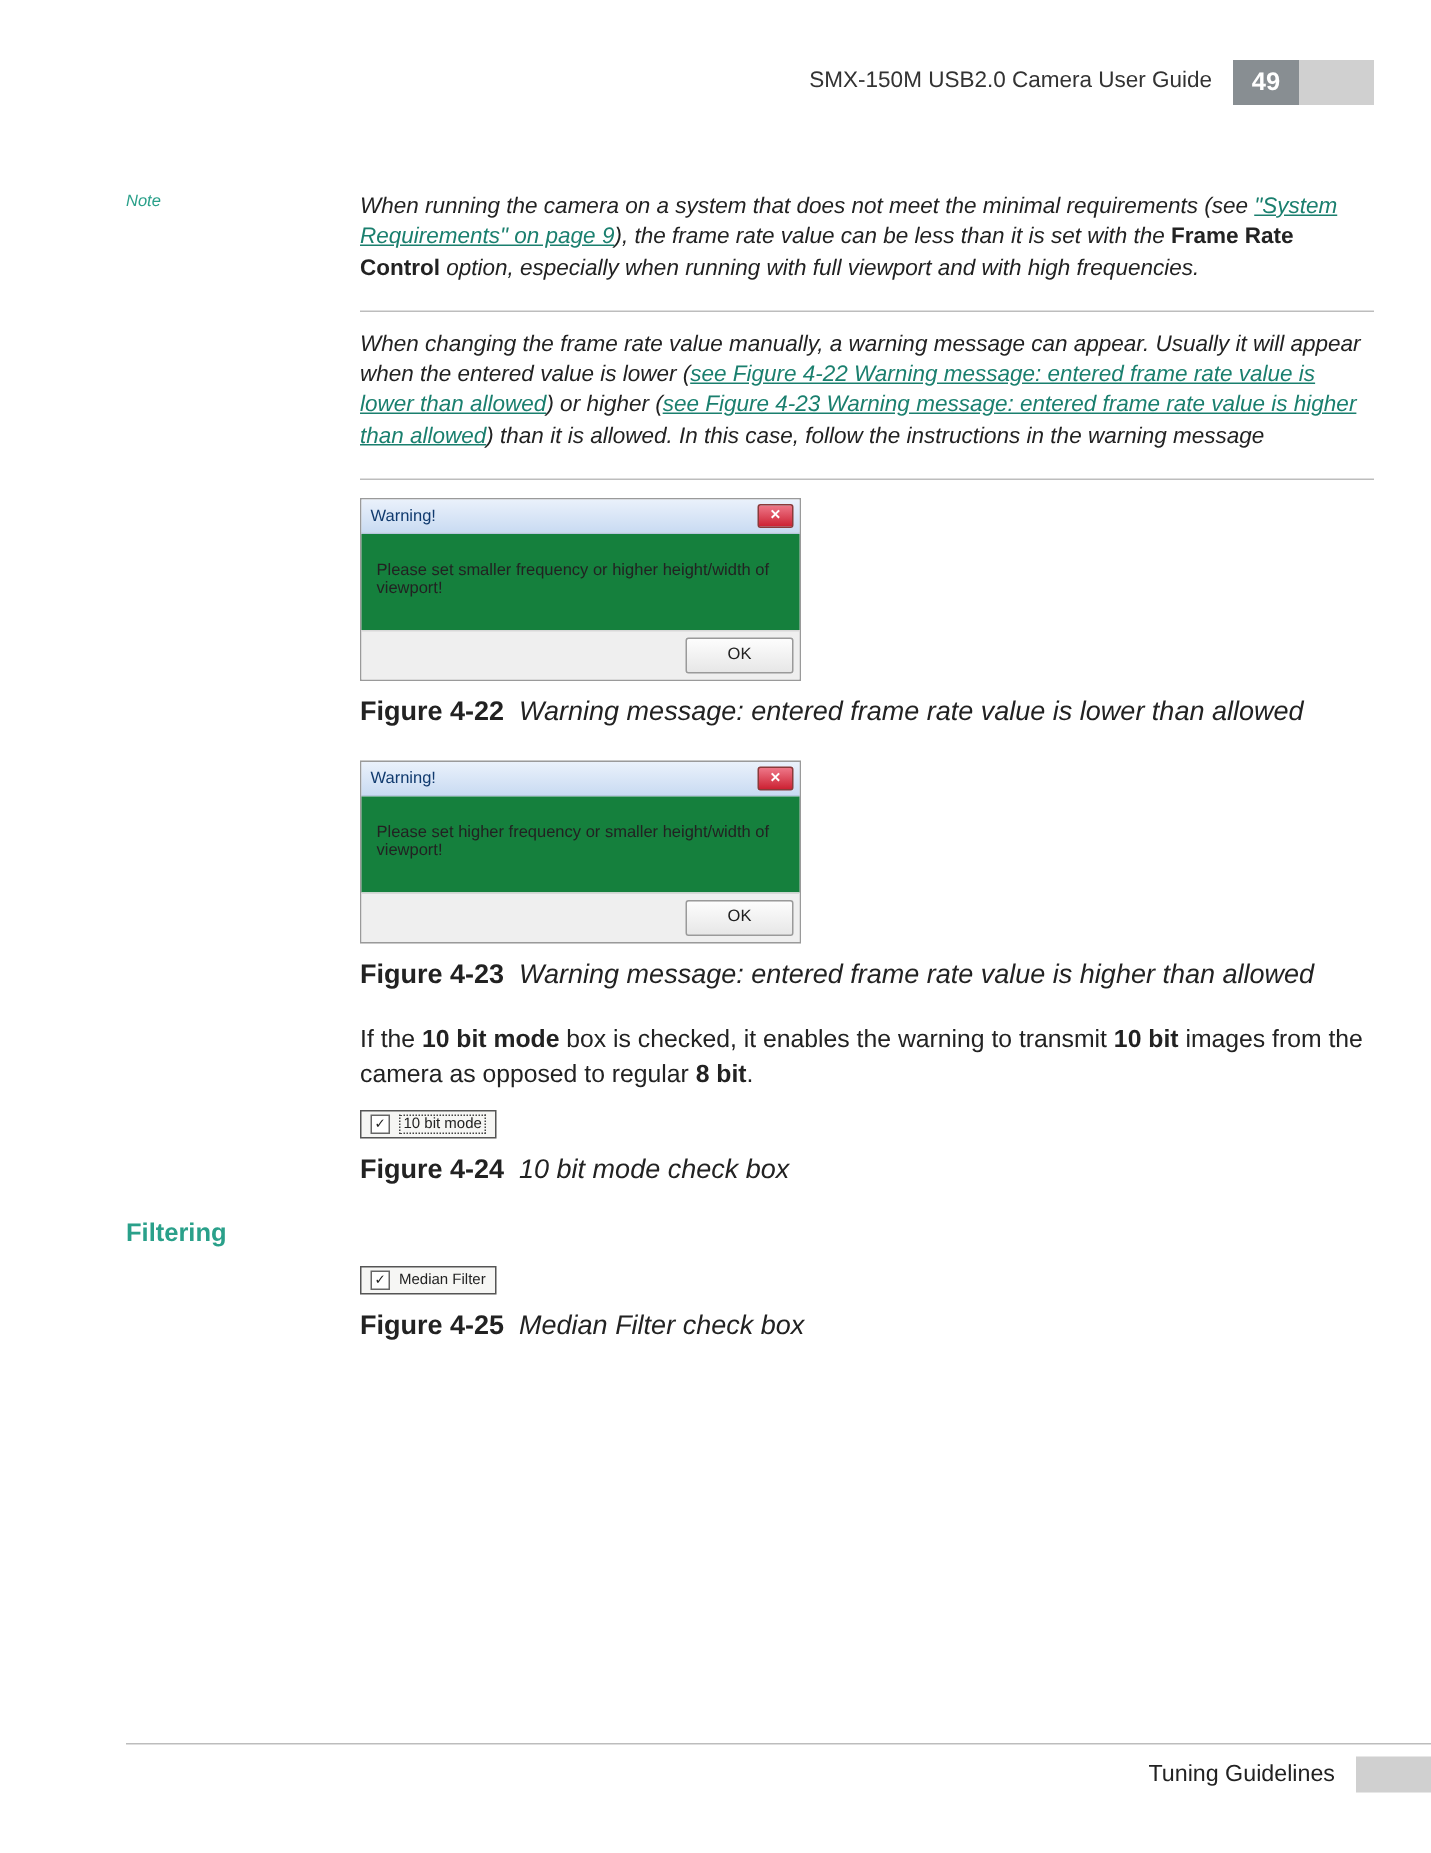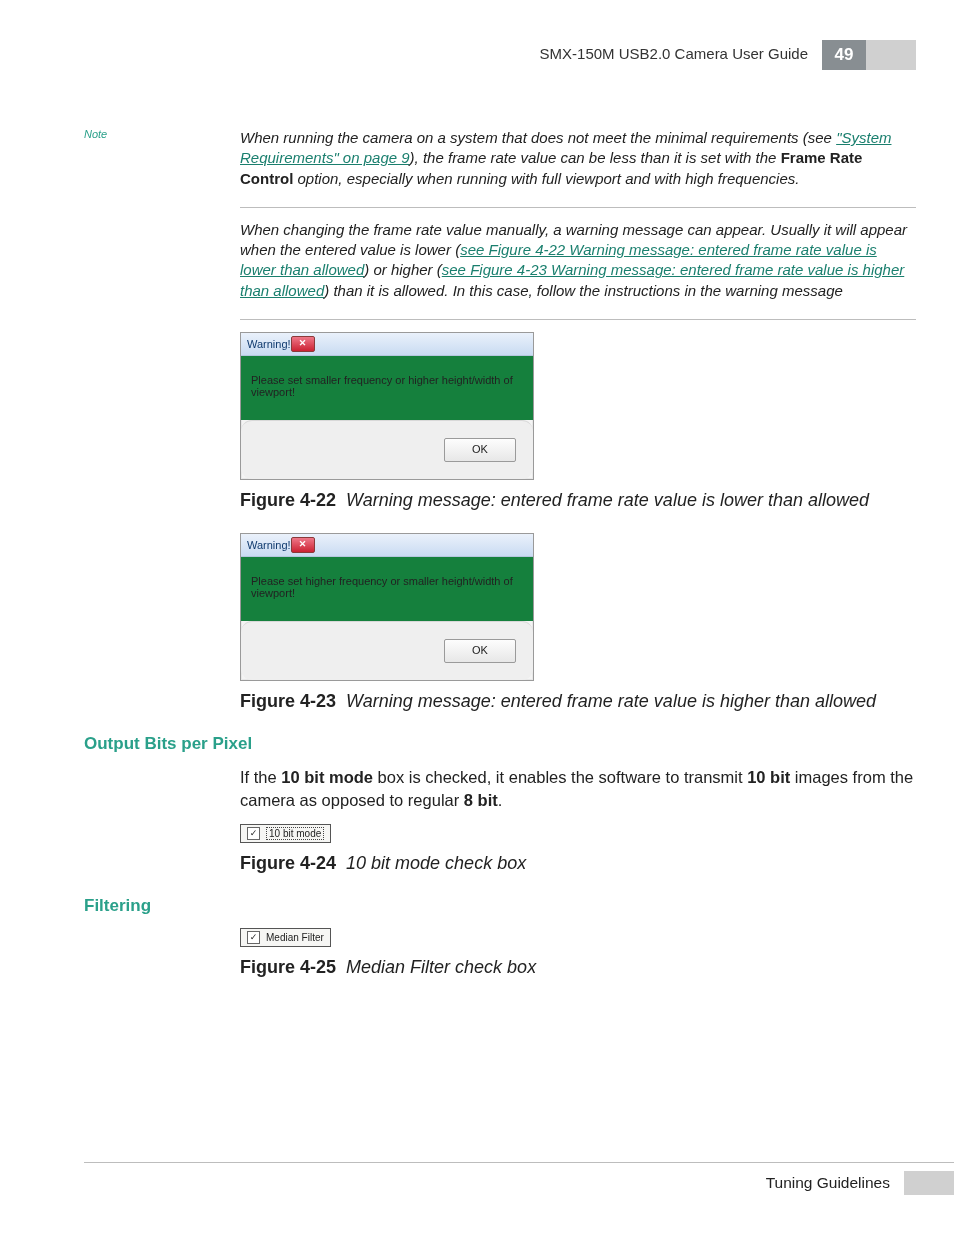--- a/index.html
+++ b/index.html
@@ -97,26 +97,28 @@
     width: 292px;
     border: 1px solid #9a9a9a;
     margin-top: 12px;
     font-family: "Segoe UI", Tahoma, sans-serif;
     font-size: 11px;
     background: #f4f4f4;
     box-shadow: 0 0 0 1px #e8e8e8 inset;
   }
   .dialog-title {
     display: flex;
+    justify-content: space-between;
     align-items: center;
     height: 22px;
     padding: 0 4px 0 6px;
     background: linear-gradient(#eaf1fb, #c9dbf2);
     color: #103a6e;
     border-bottom: 1px solid #b5c7de;
+    gap: 30px;
   }
   .close-btn {
     width: 22px;
     height: 14px;
     border: 1px solid #8a3a3a;
     border-radius: 2px;
     background: linear-gradient(#e78, #c23);
     color: #fff;
     font-size: 9px;
     line-height: 12px;
@@ -124,24 +126,23 @@
     font-weight: bold;
   }
   .dialog-msg {
     padding: 18px 10px 22px 10px;
     color: #222;
     background: #15803d;
   }
   .dialog-actions {
     display: flex;
     justify-content: flex-end;
-    padding: 17px;
+    padding: 4px;
     border-top: 1px solid #d8d8d8;
     background: #efefef;
-    border-radius: 11px;
   }
   .ok-btn {
     width: 70px;
     height: 22px;
     font-size: 11px;
     border: 1px solid #9a9a9a;
     background: linear-gradient(#fdfdfd, #e7e7e7);
     border-radius: 2px;
     text-align: center;
     line-height: 20px;
@@ -277,23 +278,22 @@
         <div class="dialog-msg">Please set higher frequency or smaller height/width of viewport!</div>
         <div class="dialog-actions">
           <div class="ok-btn">OK</div>
         </div>
       </div>
       <div class="fig-caption">
         <span class="fignum">Figure 4-23</span>&nbsp;&nbsp;<span class="figtext">Warning message: entered frame rate value is higher than allowed</span>
       </div>
     </div>
 
-    <div class="section-head">Output Bits per Pixel</div>
     <div class="para">
-      <span>If the </span><span class="bold">10 bit mode</span><span> box is checked, it enables the software to transmit </span><span class="bold">10 bit</span><span> images from the camera as opposed to regular </span><span class="bold">8 bit</span><span>.</span>
+      <span>If the </span><span class="bold">10 bit mode</span><span> box is checked, it enables the warning to transmit </span><span class="bold">10 bit</span><span> images from the camera as opposed to regular </span><span class="bold">8 bit</span><span>.</span>
     </div>
 
     <div class="small-box">
       <span class="small-check">✓</span>
       <span class="dotted">10 bit mode</span>
     </div>
     <div class="fig-caption" style="margin-left:156px;">
       <span class="fignum">Figure 4-24</span>&nbsp;&nbsp;<span class="figtext">10 bit mode check box</span>
     </div>
 

